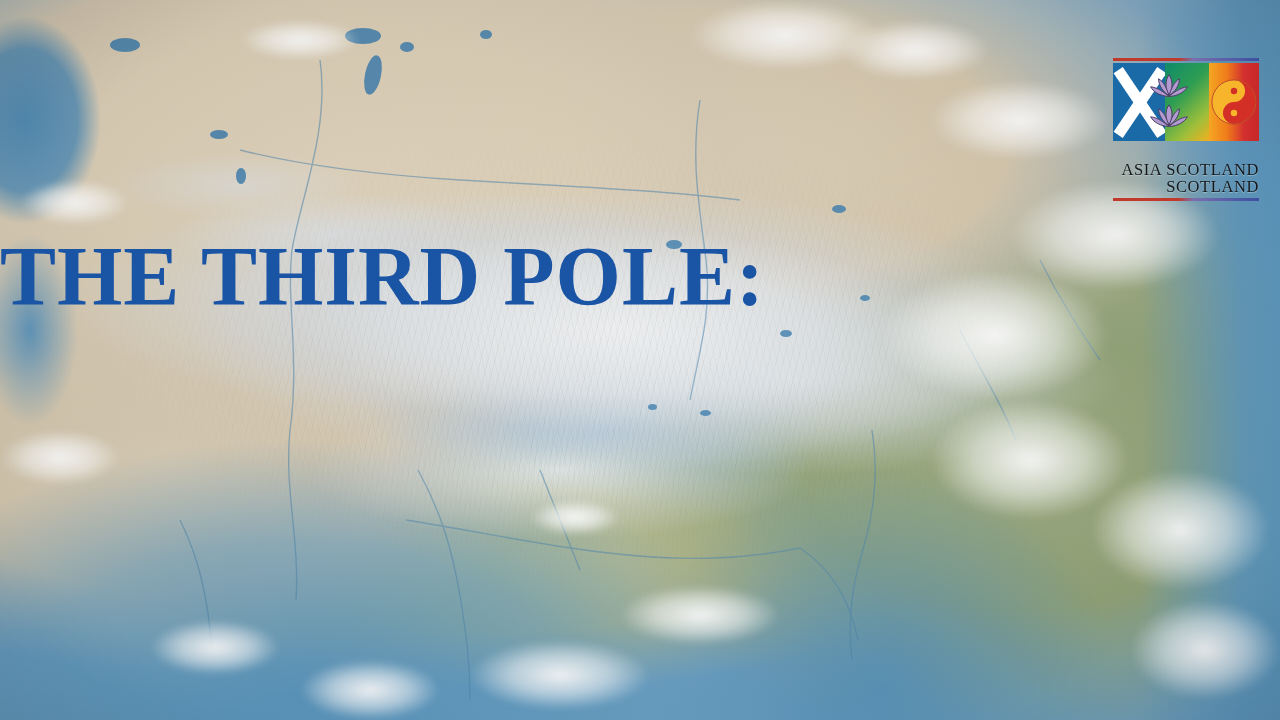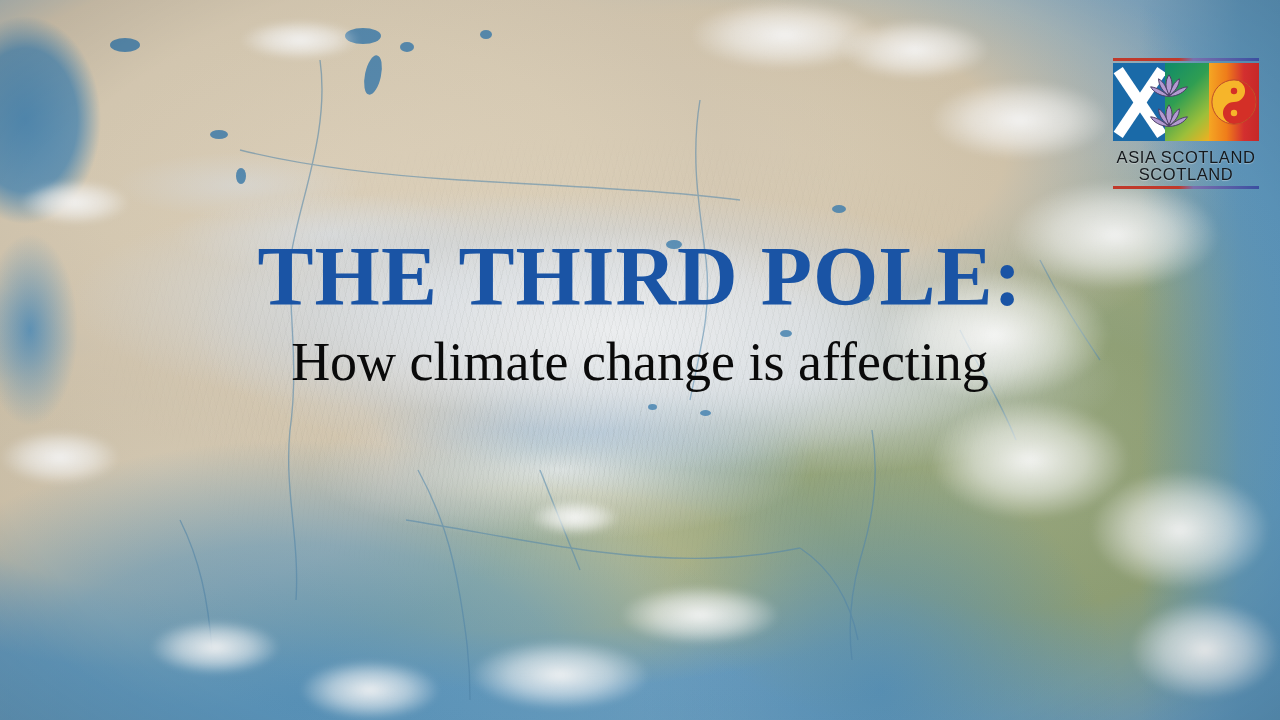--- a/index.html
+++ b/index.html
@@ -120,21 +120,20 @@
     background:
       radial-gradient(ellipse 900px 560px at 640px 360px, rgba(255,255,255,0.06) 0%, rgba(0,0,0,0.05) 75%, rgba(0,0,0,0.16) 100%);
   }
 
   
   #title-block {
     position: absolute;
     left: 0;
     right: 0;
     top: 236px;
-    text-align: center;
     pointer-events: none;
   }
   #main-title {
     font-size: 84px;
     line-height: 0.98;
     font-weight: 700;
     letter-spacing: 1px;
     color: #1a54a5;
     margin: 0;
     font-family: "Liberation Serif", serif;
@@ -204,26 +203,26 @@
     left: 2px;
     top: 11px;
   }
   .lotus {
     position: absolute;
     left: 36px;
   }
   #lotus-top { top: 10px; }
   #lotus-bottom { top: 40px; }
   #logo-text {
-    text-align: center;
+    text-align: right;
     color: #14181c;
-    font-family: Liberation Sans, sans-serif;
+    font-family: Liberation Serif, serif;
     letter-spacing: 0.6px;
     line-height: 1.04;
-    padding-top: 8px;
+    padding-top: 20px;
     text-shadow: 0 1px 1px rgba(255,255,255,0.35);
   }
   .logo-line1 { font-size: 16.5px; }
   .logo-line2 { font-size: 16.5px; }
 </style>
 </head>
 <body>
 
 <div id="frame">
 
@@ -276,21 +275,21 @@
   <div class="cloud" style="left:530px;top:500px;width:90px;height:35px;"></div>
   <div class="cloud" style="left:240px;top:20px;width:120px;height:40px;"></div>
   <div class="cloud" style="left:20px;top:180px;width:110px;height:45px;"></div>
   <div class="cloud" style="left:0px;top:430px;width:120px;height:55px;"></div>
 
   <div class="map-layer" id="map-grade"></div>
 
   <div id="title-block">
     <h1 id="main-title">THE THIRD POLE:</h1>
     <p id="subtitle">
-      <span>How climate change is affecting</span><br>
+      <br>
     </p>
   </div>
 
   <div id="logo">
     <div class="logo-rule" id="logo-rule-top"></div>
 
     <div id="logo-banner">
       <div id="logo-saltire">
         <div class="saltire-bar" id="sb1"></div>
         <div class="saltire-bar" id="sb2"></div>

